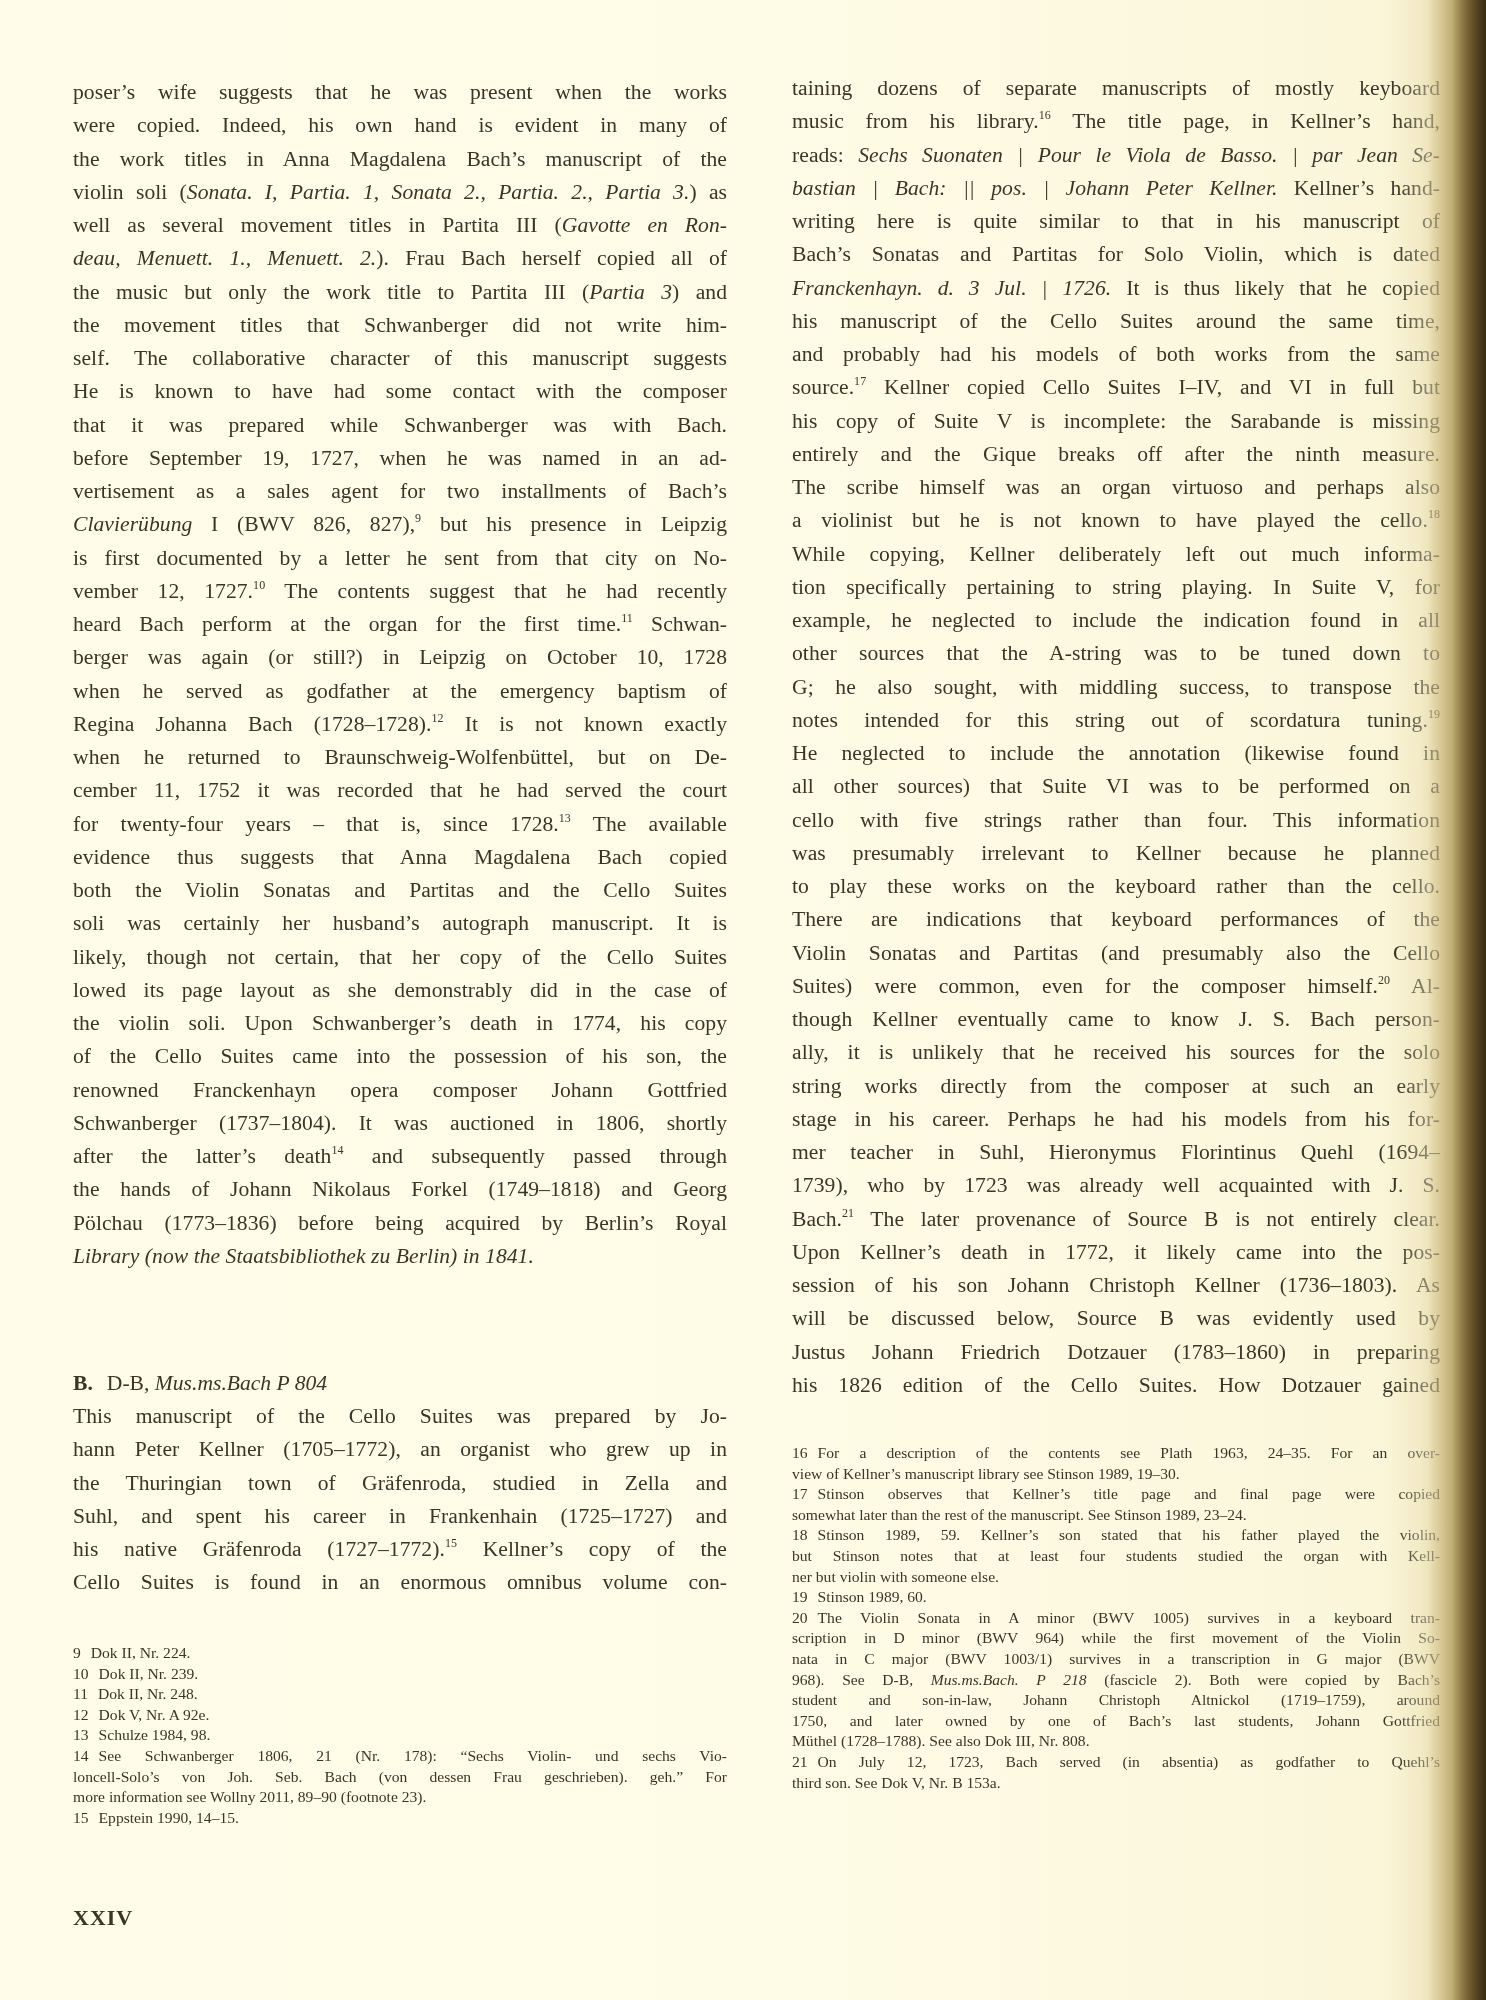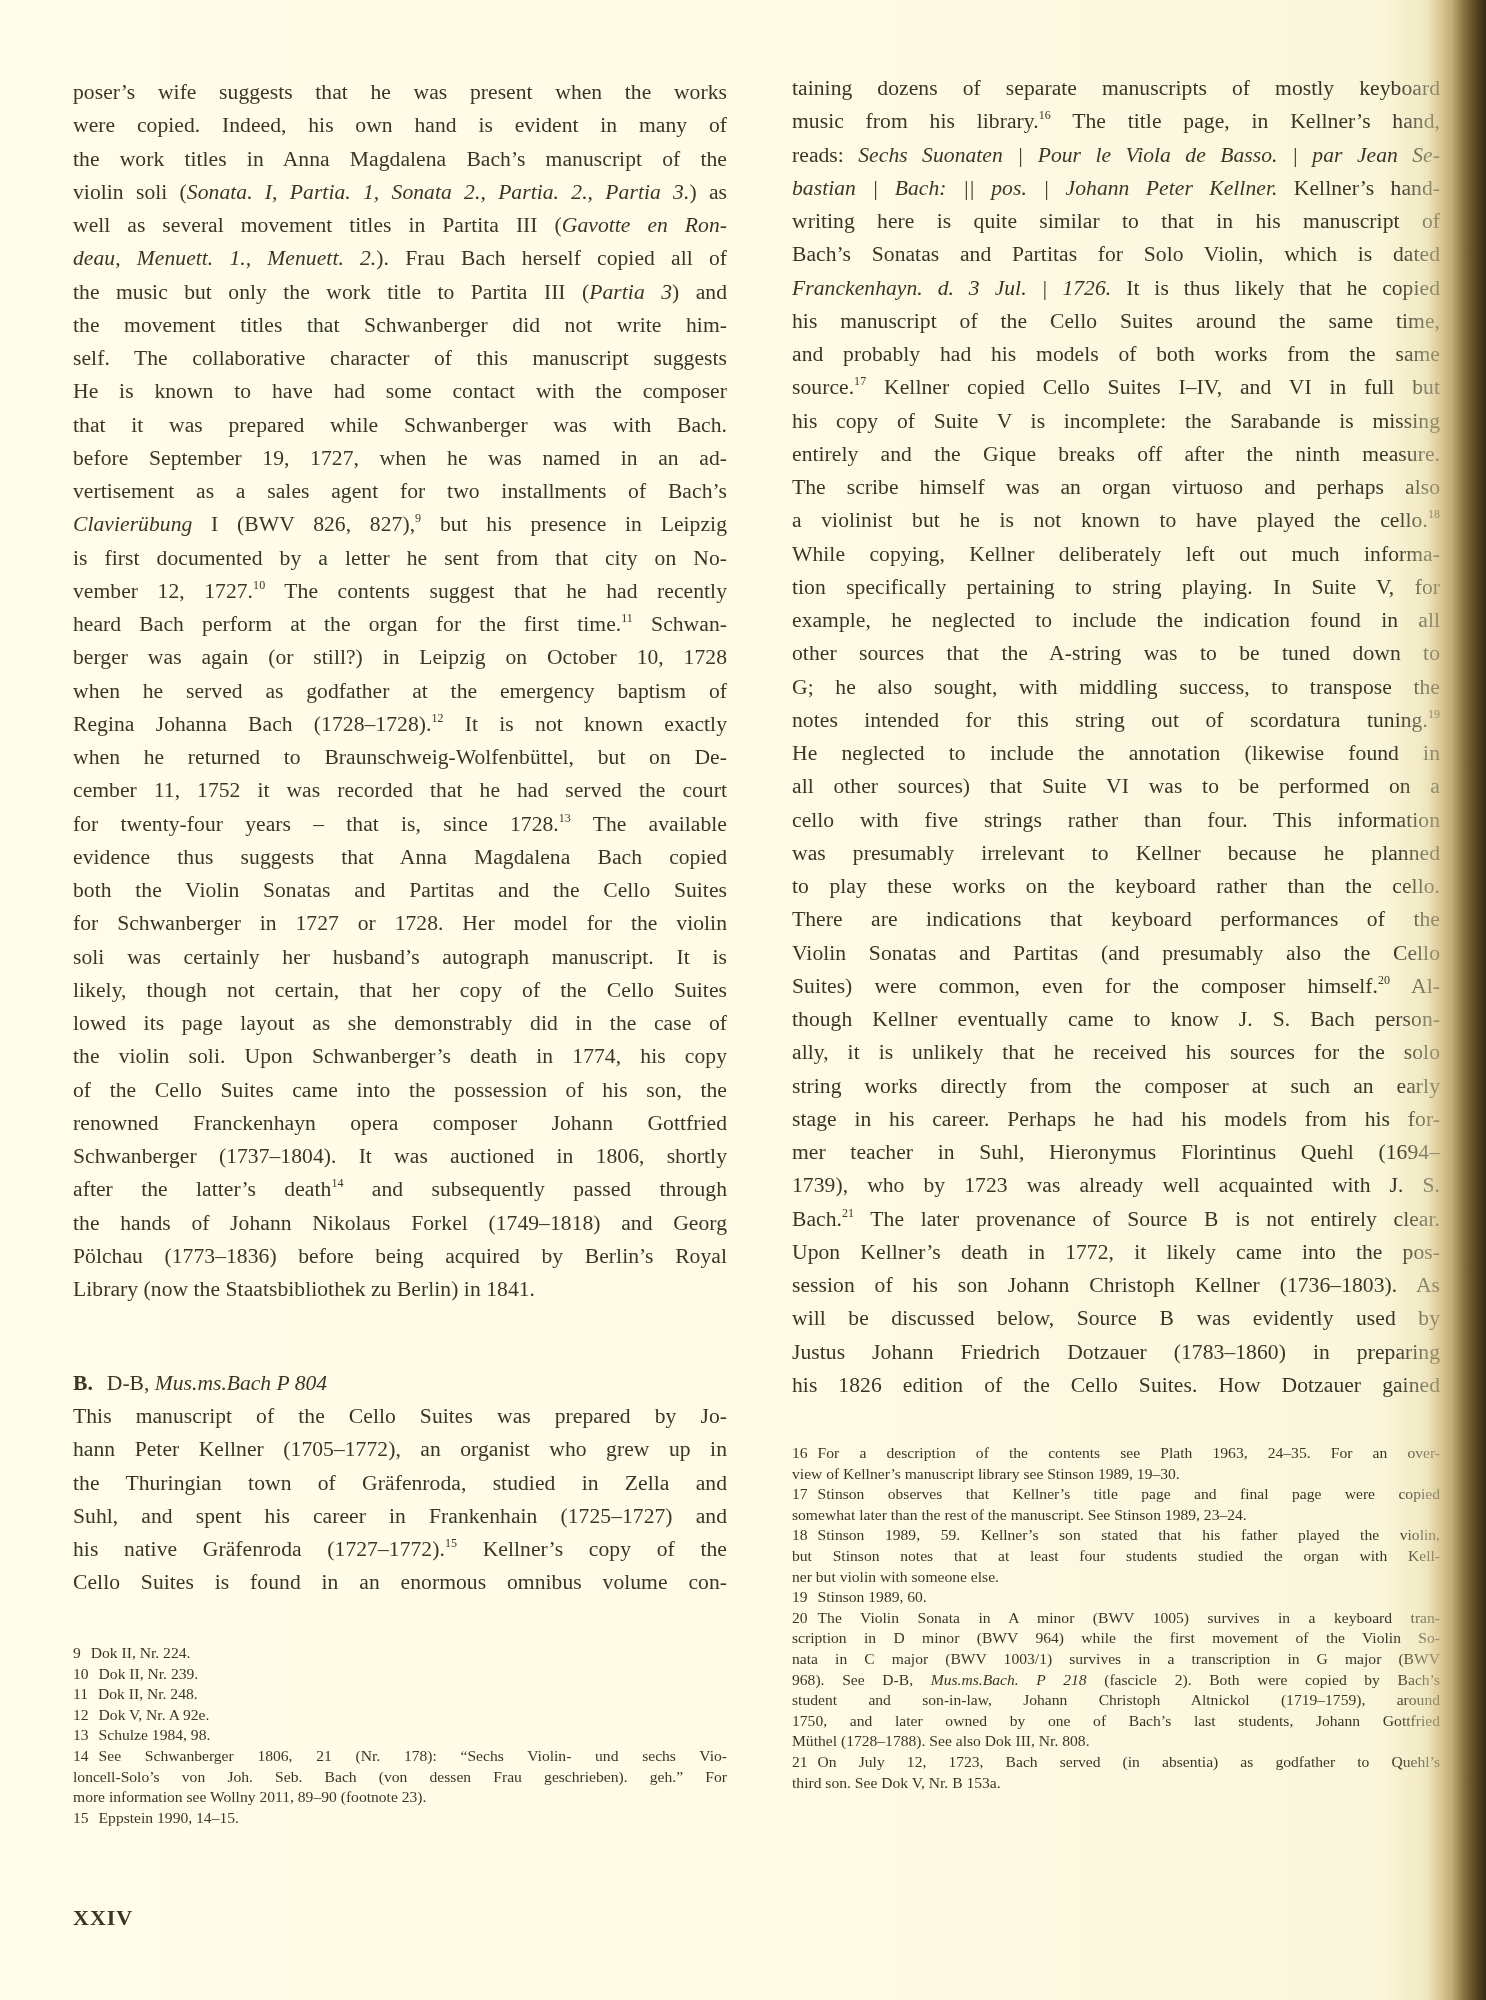--- a/index.html
+++ b/index.html
@@ -34,21 +34,21 @@
       line-height: 33.25px;
       letter-spacing: 0.05px;
     }
     .body-text .line {
       display: block;
       text-align: justify;
       text-align-last: justify;
       white-space: nowrap;
       height: 33.25px;
     }
-    .body-text .line.last { text-align-last: left; }
+    .body-text .line.last { text-align-last: left; font-style: italic; }
     sup {
       font-size: 12px;
       line-height: 0;
       vertical-align: 9px;
     }
 
     .section-heading {
       font-size: 21.6px;
       line-height: 33.25px;
       margin: 0;
@@ -117,21 +117,20 @@
       <span class="line">vember 12, 1727.<sup>10</sup> The contents suggest that he had recently</span>
       <span class="line">heard Bach perform at the organ for the first time.<sup>11</sup> Schwan-</span>
       <span class="line">berger was again (or still?) in Leipzig on October 10, 1728</span>
       <span class="line">when he served as godfather at the emergency baptism of</span>
       <span class="line">Regina Johanna Bach (1728–1728).<sup>12</sup> It is not known exactly</span>
       <span class="line">when he returned to Braunschweig-Wolfenbüttel, but on De-</span>
       <span class="line">cember 11, 1752 it was recorded that he had served the court</span>
       <span class="line">for twenty-four years – that is, since 1728.<sup>13</sup> The available</span>
       <span class="line">evidence thus suggests that Anna Magdalena Bach copied</span>
       <span class="line">both the Violin Sonatas and Partitas and the Cello Suites</span>
-      <span class="line">for Schwanberger in 1727 or 1728. Her model for the violin</span>
       <span class="line">soli was certainly her husband’s autograph manuscript. It is</span>
       <span class="line">likely, though not certain, that her copy of the Cello Suites</span>
       <span class="line">lowed its page layout as she demonstrably did in the case of</span>
       <span class="line">the violin soli. Upon Schwanberger’s death in 1774, his copy</span>
       <span class="line">of the Cello Suites came into the possession of his son, the</span>
       <span class="line">renowned Franckenhayn opera composer Johann Gottfried</span>
       <span class="line">Schwanberger (1737–1804). It was auctioned in 1806, shortly</span>
       <span class="line">after the latter’s death<sup>14</sup> and subsequently passed through</span>
       <span class="line">the hands of Johann Nikolaus Forkel (1749–1818) and Georg</span>
       <span class="line">Pölchau (1773–1836) before being acquired by Berlin’s Royal</span>

